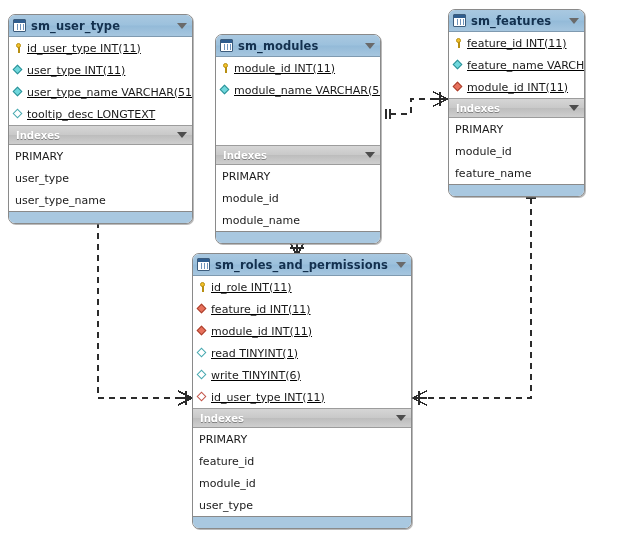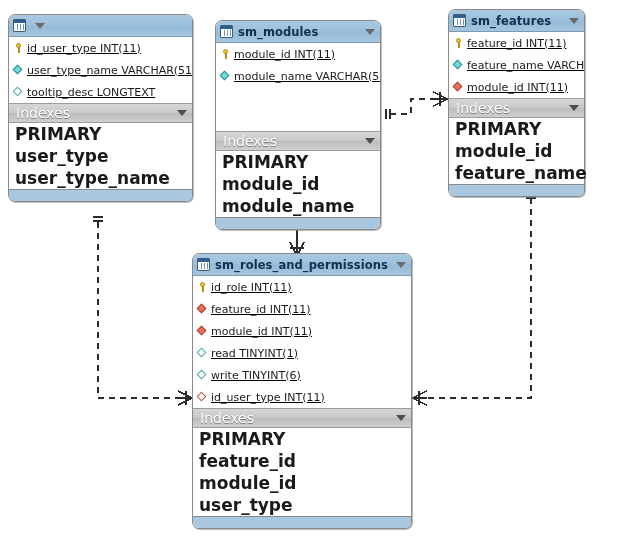--- a/index.html
+++ b/index.html
@@ -147,36 +147,35 @@
     box-sizing: border-box;
     background: linear-gradient(to bottom, #d6d6d6 0%, #c9c9c9 48%, #bdbdbd 52%, #cfcfcf 100%);
     border-top: 1px solid #9c9c9c;
     border-bottom: 1px solid #9c9c9c;
     display: flex;
     align-items: center;
     padding: 0 5px 0 7px;
   }
   .idx-title .lbl {
     flex: 1 1 auto;
-    font-size: 14px;
-    font-weight: normal;
+    font-size: 10px;
+    font-weight: bold;
     color: #ffffff;
     text-shadow: 0 1px 0 rgba(110,110,110,0.8);
   }
   .idx-title .caret { border-top-color: #4d4d4d; }
   .idx-rows { background: #ffffff; }
   .idx-row {
     height: 22px;
     display: flex;
     align-items: center;
     padding-left: 6px;
-    font-size: 17px;
+    font-size: 11px;
     color: #1a1a1a;
     white-space: nowrap;
-    font-weight: bold;
   }
   .tbl-footer {
     height: 11px;
     background: #a9c8e0;
     border-top: 1px solid #8a8a8a;
     border-bottom-left-radius: 6px;
     border-bottom-right-radius: 6px;
   }
 </style>
 </head>
@@ -222,26 +221,33 @@
         <path d="M 419 391 L 419 405"></path>
         <path d="M 412 398 L 427 391 M 412 398 L 427 405 M 412 398 L 427 398"></path>
       </g>
 
     </g>
   </svg>
 
   <div class="tbl" style="left:8px; top:14px; width:185px;">
     <div class="tbl-title">
       <span class="tbl-icon"></span>
+      <span class="tbl-name">sm_user_type</span>
       <span class="caret"></span>
     </div>
     <div class="cols">
       <div class="col">
         <span class="fi fi-key"></span>
         <span class="col-label">id_user_type INT(11)</span>
+      </div>
+      <div class="col">
+        <span class="fi fi-cyan-filled">
+            <i class="dia"></i>
+          </span>
+        <span class="col-label">user_type INT(11)</span>
       </div>
       <div class="col">
         <span class="fi fi-cyan-filled">
             <i class="dia"></i>
           </span>
         <span class="col-label">user_type_name VARCHAR(510)</span>
       </div>
       <div class="col">
         <span class="fi fi-cyan-open">
             <i class="dia"></i>
@@ -254,21 +260,21 @@
       <span class="caret"></span>
     </div>
     <div class="idx-rows">
       <div class="idx-row">PRIMARY</div>
       <div class="idx-row">user_type</div>
       <div class="idx-row">user_type_name</div>
     </div>
     <div class="tbl-footer"></div>
   </div>
 
-  <div class="tbl" style="left:215px; top:20px; width:166px;">
+  <div class="tbl" style="left:215px; top:34px; width:166px;">
     <div class="tbl-title">
       <span class="tbl-icon"></span>
       <span class="tbl-name">sm_modules</span>
       <span class="caret"></span>
     </div>
     <div class="cols">
       <div class="col">
         <span class="fi fi-key"></span>
         <span class="col-label">module_id INT(11)</span>
       </div>

